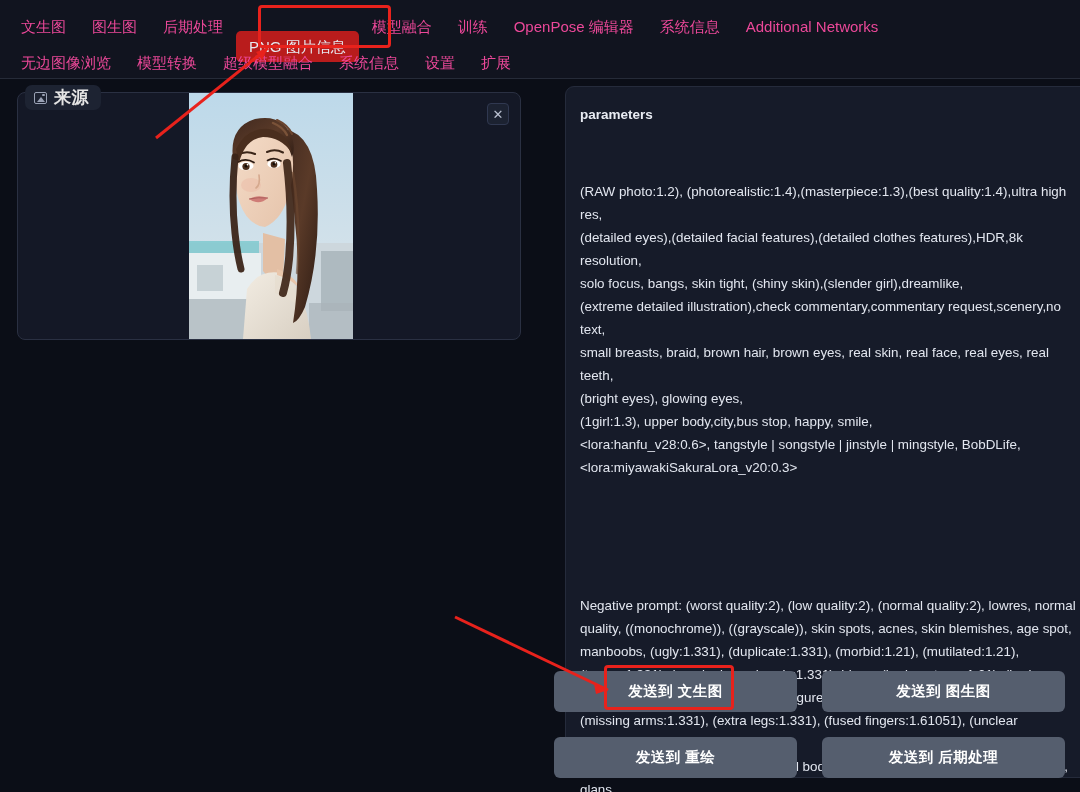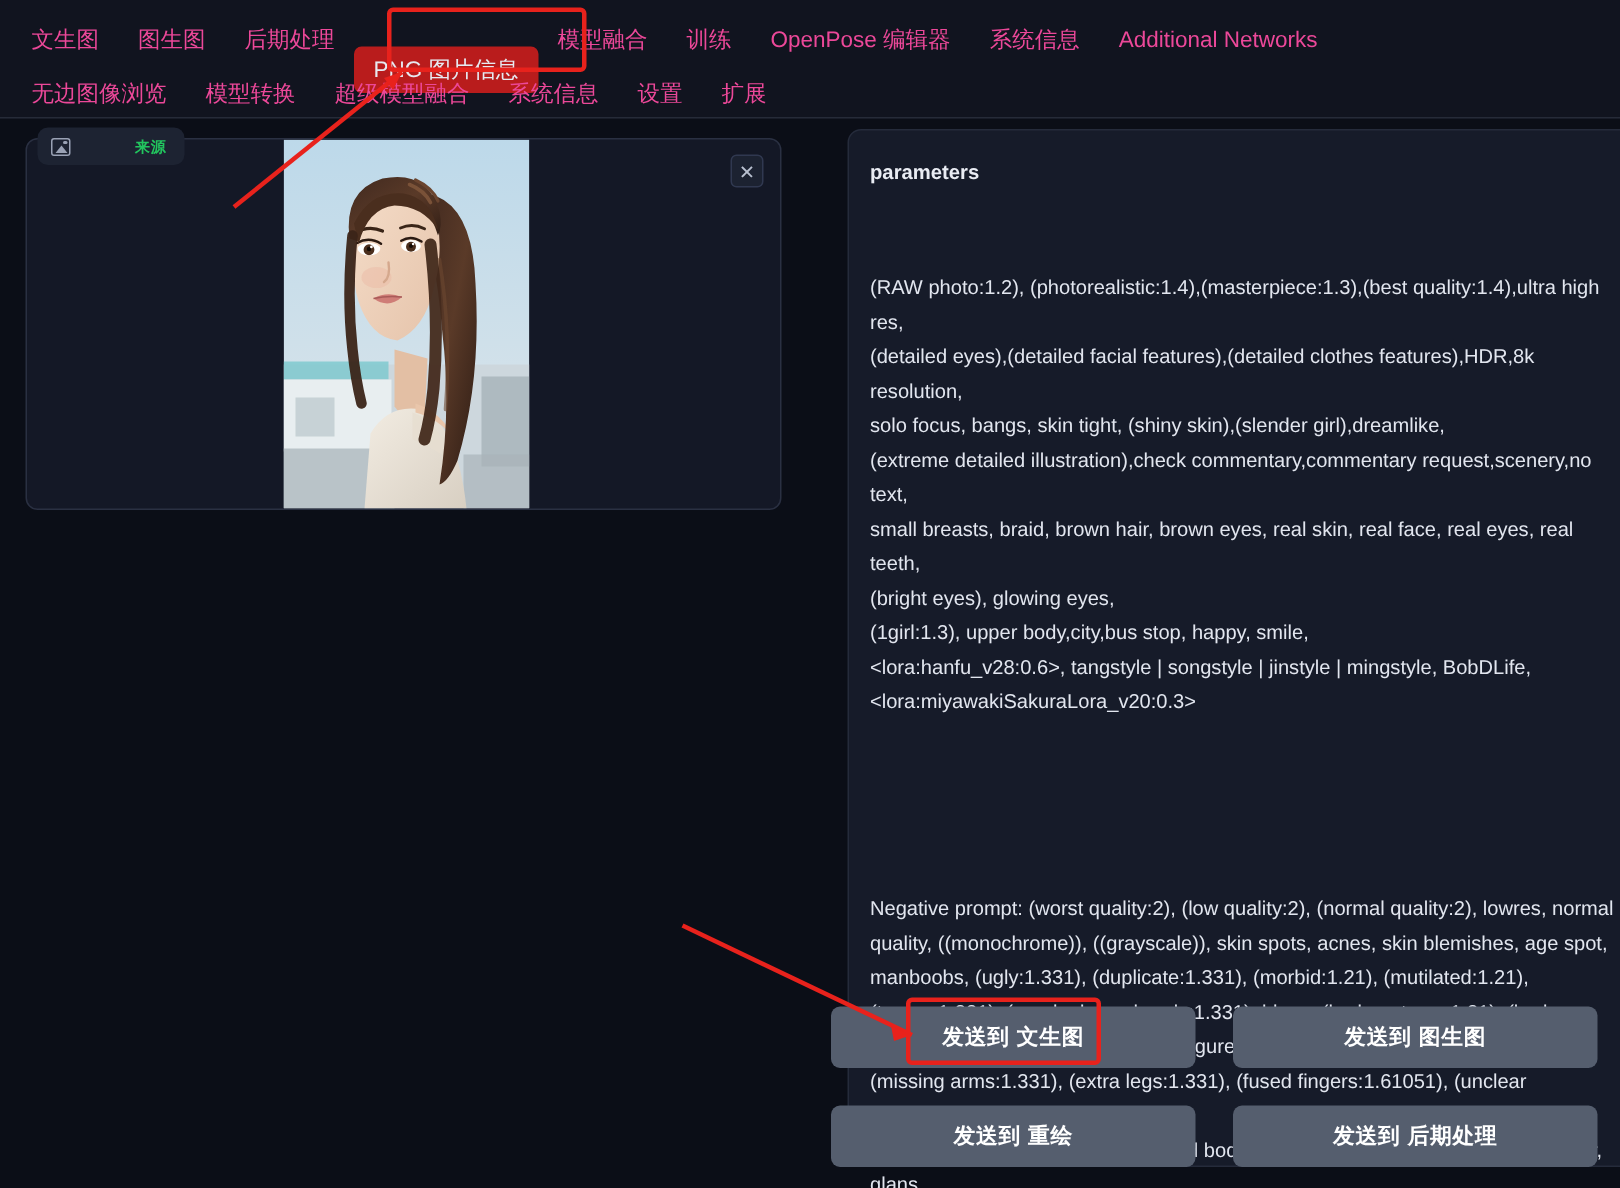--- a/index.html
+++ b/index.html
@@ -74,25 +74,24 @@
     left: 7px; top: -8px;
     display: flex;
     align-items: center;
     gap: 7px;
     background: #1d2332;
     border-radius: 7px;
     padding: 5px 12px 5px 9px;
     height: 25px;
   }
   .src-chip .label {
-    color: #22c55e;
-    font-size: 10px;
+    color: #e5e5e5;
+    font-size: 17px;
     font-weight: 600;
     letter-spacing: .5px;
-    margin-left: 36px;
   }
   .src-icon {
     width: 13px; height: 12px;
     border: 1.4px solid #9aa2b5;
     border-radius: 2px;
     position: relative;
   }
   .src-icon::before {
     content: "";
     position: absolute;

